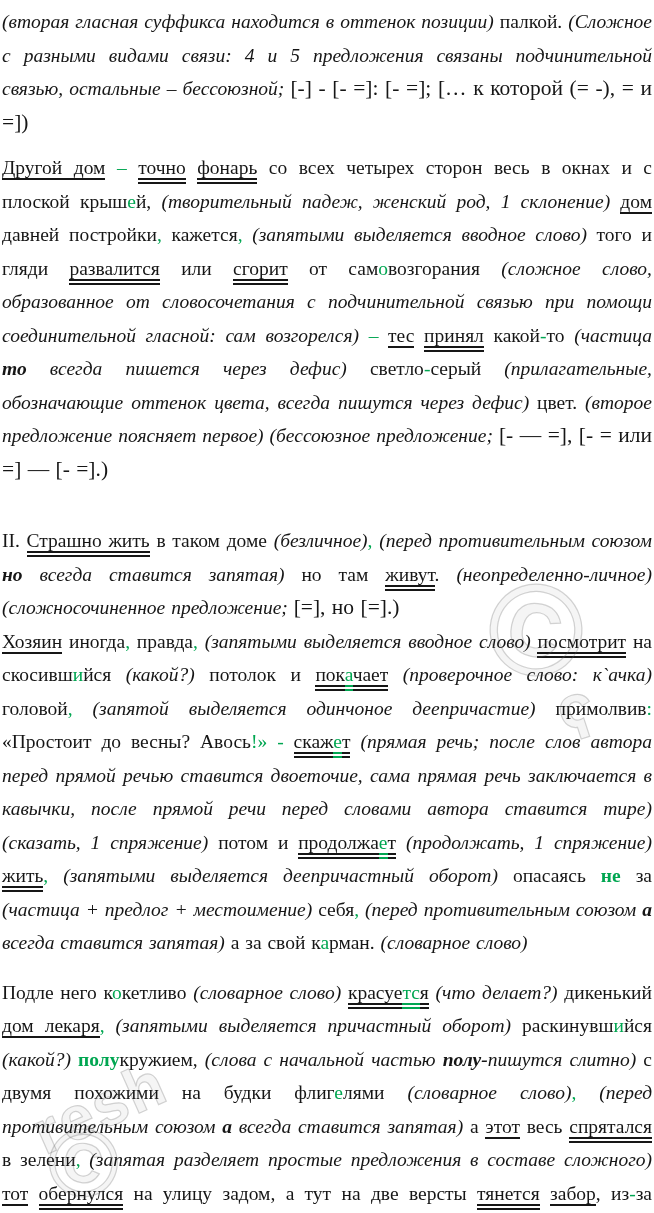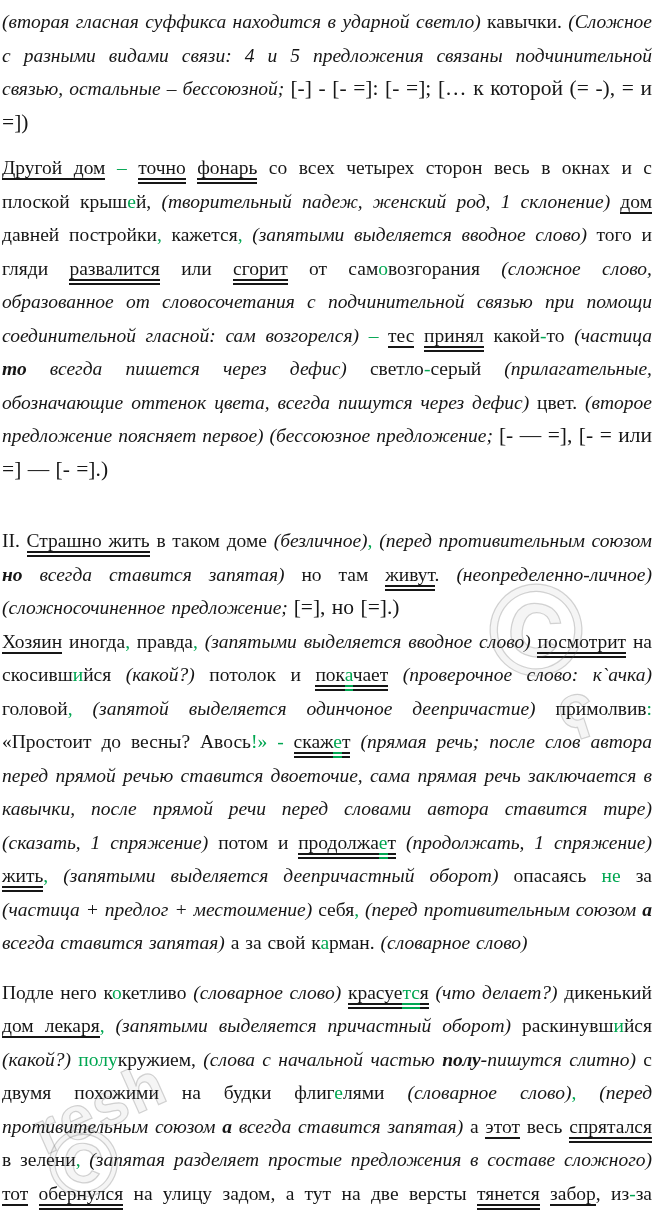--- a/index.html
+++ b/index.html
@@ -20,21 +20,21 @@
     word-spacing: 1px;
   }
   p.gap-sm { margin-top: 12px; }
   p.gap-lg { margin-top: 38px; font-family: Liberation Serif, serif; }
   p.gap-md { margin-top: 16px; }
   
   span.n  { }
   span.i  { font-style: italic; }
   span.bi { font-style: italic; font-weight: 700; }
   span.g  { color: var(--green, #00A651); }
-  span.gb { color: var(--green, #00A651); font-weight: 400; }
+  span.gb { color: var(--green, #00A651); font-weight: 700; }
   span.u  { border-bottom: 2px solid currentColor; padding-bottom: 0px; }
   span.uu { border-bottom: 6px double currentColor; }
   span.uu.g, span.u.g { color: var(--green, #00A651); }
   span.sch { font-size: 21.5px; }
   
   .wm {
     position: absolute;
     pointer-events: none;
     color: rgba(0,0,0,0.04);
     -webkit-text-stroke: 1.2px rgba(100,100,100,0.28);
@@ -51,19 +51,19 @@
 </head>
 <body>
 
 <div class="page">
   <div class="wm wm-circle-right">©</div>
   <div class="wm wm-swirl-right">ʕ</div>
   <div class="wm wm-resh-bottom">resh</div>
   <div class="wm wm-circle-bottom">©</div>
 
   <div class="content">
-      <p class="para"><span class="i">(вторая гласная суффикса находится в ударной светло) </span><span class="n">кавычки. </span><span class="i">(Сложное с разными видами связи: 4 и 5 предложения связаны подчинительной связью, остальные – бессоюзной; </span><span class="n sch">[-] - [- =]: [- =]; [… к которой (= -), = и =])</span></p>
+      <p class="para"><span class="i">(вторая гласная суффикса находится в оттенок позиции) </span><span class="n">палкой. </span><span class="i">(Сложное с разными видами связи: 4 и 5 предложения связаны подчинительной связью, остальные – бессоюзной; </span><span class="n sch">[-] - [- =]: [- =]; [… к которой (= -), = и =])</span></p>
       <p class="para gap-sm"><span class="u">Другой дом</span><span class="n"> </span><span class="g">–</span><span class="n"> </span><span class="uu">точно</span><span class="n"> </span><span class="uu">фонарь</span><span class="n"> со всех четырех сторон весь в окнах и с плоской крыш</span><span class="g">е</span><span class="n">й, </span><span class="i">(творительный падеж, женский род, 1 склонение) </span><span class="u">дом</span><span class="n"> давней постройки</span><span class="g">,</span><span class="n"> кажется</span><span class="g">,</span><span class="n"> </span><span class="i">(запятыми выделяется вводное слово) </span><span class="n">того и гляди </span><span class="uu">развалится</span><span class="n"> или </span><span class="uu">сгорит</span><span class="n"> от сам</span><span class="g">о</span><span class="n">возгорания </span><span class="i">(сложное слово, образованное от словосочетания с подчинительной связью при помощи соединительной гласной: сам возгорелся) </span><span class="g">–</span><span class="n"> </span><span class="u">тес</span><span class="n"> </span><span class="uu">принял</span><span class="n"> какой</span><span class="g">-</span><span class="n">то </span><span class="i">(частица </span><span class="bi">то</span><span class="i"> всегда пишется через дефис) </span><span class="n">светло</span><span class="g">-</span><span class="n">серый </span><span class="i">(прилагательные, обозначающие оттенок цвета, всегда пишутся через дефис) </span><span class="n">цвет. </span><span class="i">(второе предложение поясняет первое) (бессоюзное предложение; </span><span class="n sch">[- — =], [- = или =] — [- =].)</span></p>
       <p class="para gap-lg"><span class="n">II. </span><span class="uu">Страшно жить</span><span class="n"> в таком доме </span><span class="i">(безличное)</span><span class="g">,</span><span class="n"> </span><span class="i">(перед противительным союзом </span><span class="bi">но</span><span class="i"> всегда ставится запятая) </span><span class="n">но там </span><span class="uu">живут</span><span class="n">. </span><span class="i">(неопределенно-личное) (сложносочиненное предложение; </span><span class="n sch">[=], но [=].)</span></p>
       <p class="para"><span class="u">Хозяин</span><span class="n"> иногда</span><span class="g">,</span><span class="n"> правда</span><span class="g">,</span><span class="n"> </span><span class="i">(запятыми выделяется вводное слово) </span><span class="uu">посмотрит</span><span class="n"> на скосивш</span><span class="g">и</span><span class="n">йся </span><span class="i">(какой?) </span><span class="n">потолок и </span><span class="uu">пок</span><span class="uu g">а</span><span class="uu">чает</span><span class="n"> </span><span class="i">(проверочное слово: к`ачка) </span><span class="n">головой</span><span class="g">,</span><span class="n"> </span><span class="i">(запятой выделяется одинчоное деепричастие) </span><span class="n">примолвив</span><span class="g">:</span><span class="n"> «Простоит до весны? Авось</span><span class="g">!»</span><span class="n"> </span><span class="g">-</span><span class="n"> </span><span class="uu">скаж</span><span class="uu g">е</span><span class="uu">т</span><span class="n"> </span><span class="i">(прямая речь; после слов автора перед прямой речью ставится двоеточие, сама прямая речь заключается в кавычки, после прямой речи перед словами автора ставится тире) (сказать, 1 спряжение) </span><span class="n">потом и </span><span class="uu">продолжа</span><span class="uu g">е</span><span class="uu">т</span><span class="n"> </span><span class="i">(продолжать, 1 спряжение) </span><span class="uu">жить</span><span class="g">,</span><span class="n"> </span><span class="i">(запятыми выделяется деепричастный оборот) </span><span class="n">опасаясь </span><span class="gb">не</span><span class="n"> за </span><span class="i">(частица + предлог + местоимение) </span><span class="n">себя</span><span class="g">,</span><span class="n"> </span><span class="i">(перед противительным союзом </span><span class="bi">а</span><span class="i"> всегда ставится запятая) </span><span class="n">а за свой к</span><span class="g">а</span><span class="n">рман. </span><span class="i">(словарное слово)</span></p>
       <p class="para gap-md"><span class="n">Подле него к</span><span class="g">о</span><span class="n">кетливо </span><span class="i">(словарное слово) </span><span class="uu">красуе</span><span class="uu g">тс</span><span class="uu">я</span><span class="n"> </span><span class="i">(что делает?) </span><span class="n">дикенький </span><span class="u">дом лекаря</span><span class="g">,</span><span class="n"> </span><span class="i">(запятыми выделяется причастный оборот) </span><span class="n">раскинувш</span><span class="g">и</span><span class="n">йся </span><span class="i">(какой?) </span><span class="gb">полу</span><span class="n">кружием, </span><span class="i">(слова с начальной частью </span><span class="bi">полу-</span><span class="i">пишутся слитно) </span><span class="n">с двумя похожими на будки флиг</span><span class="g">е</span><span class="n">лями </span><span class="i">(словарное слово)</span><span class="g">,</span><span class="n"> </span><span class="i">(перед противительным союзом </span><span class="bi">а</span><span class="i"> всегда ставится запятая) </span><span class="n">а </span><span class="u">этот</span><span class="n"> весь </span><span class="uu">спрятался</span><span class="n"> в зелени</span><span class="g">,</span><span class="n"> </span><span class="i">(запятая разделяет простые предложения в составе сложного) </span><span class="u">тот</span><span class="n"> </span><span class="uu">обернулся</span><span class="n"> на улицу задом, а тут на две версты </span><span class="uu">тянется</span><span class="n"> </span><span class="u">забор</span><span class="n">, из</span><span class="g">-</span><span class="n">за </span><span class="i">(сложный предлог) </span><span class="n">которого </span><span class="uu">выгляд</span><span class="uu g">ы</span><span class="uu">вают</span><span class="n"> </span><span class="i">(суффикс –ыва-: выглядываю) </span><span class="n">с деревьев румяные </span></p>
     </div>
 </div>
 
 </body></html>

